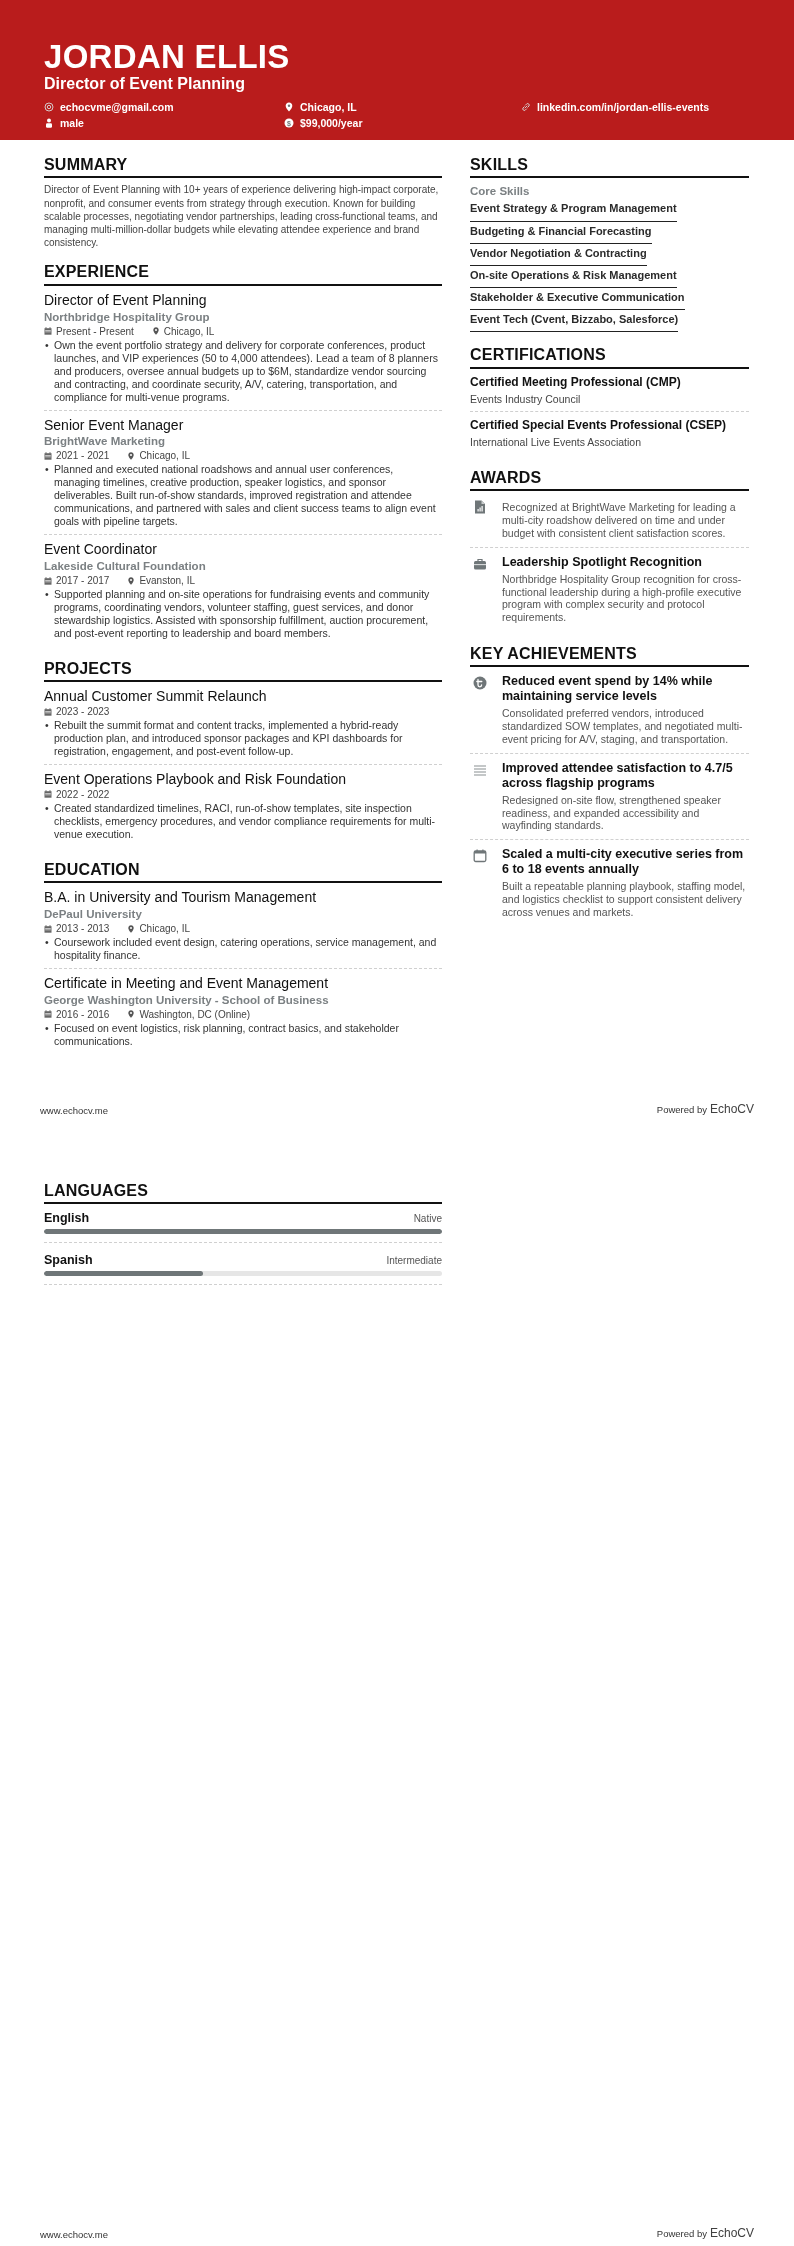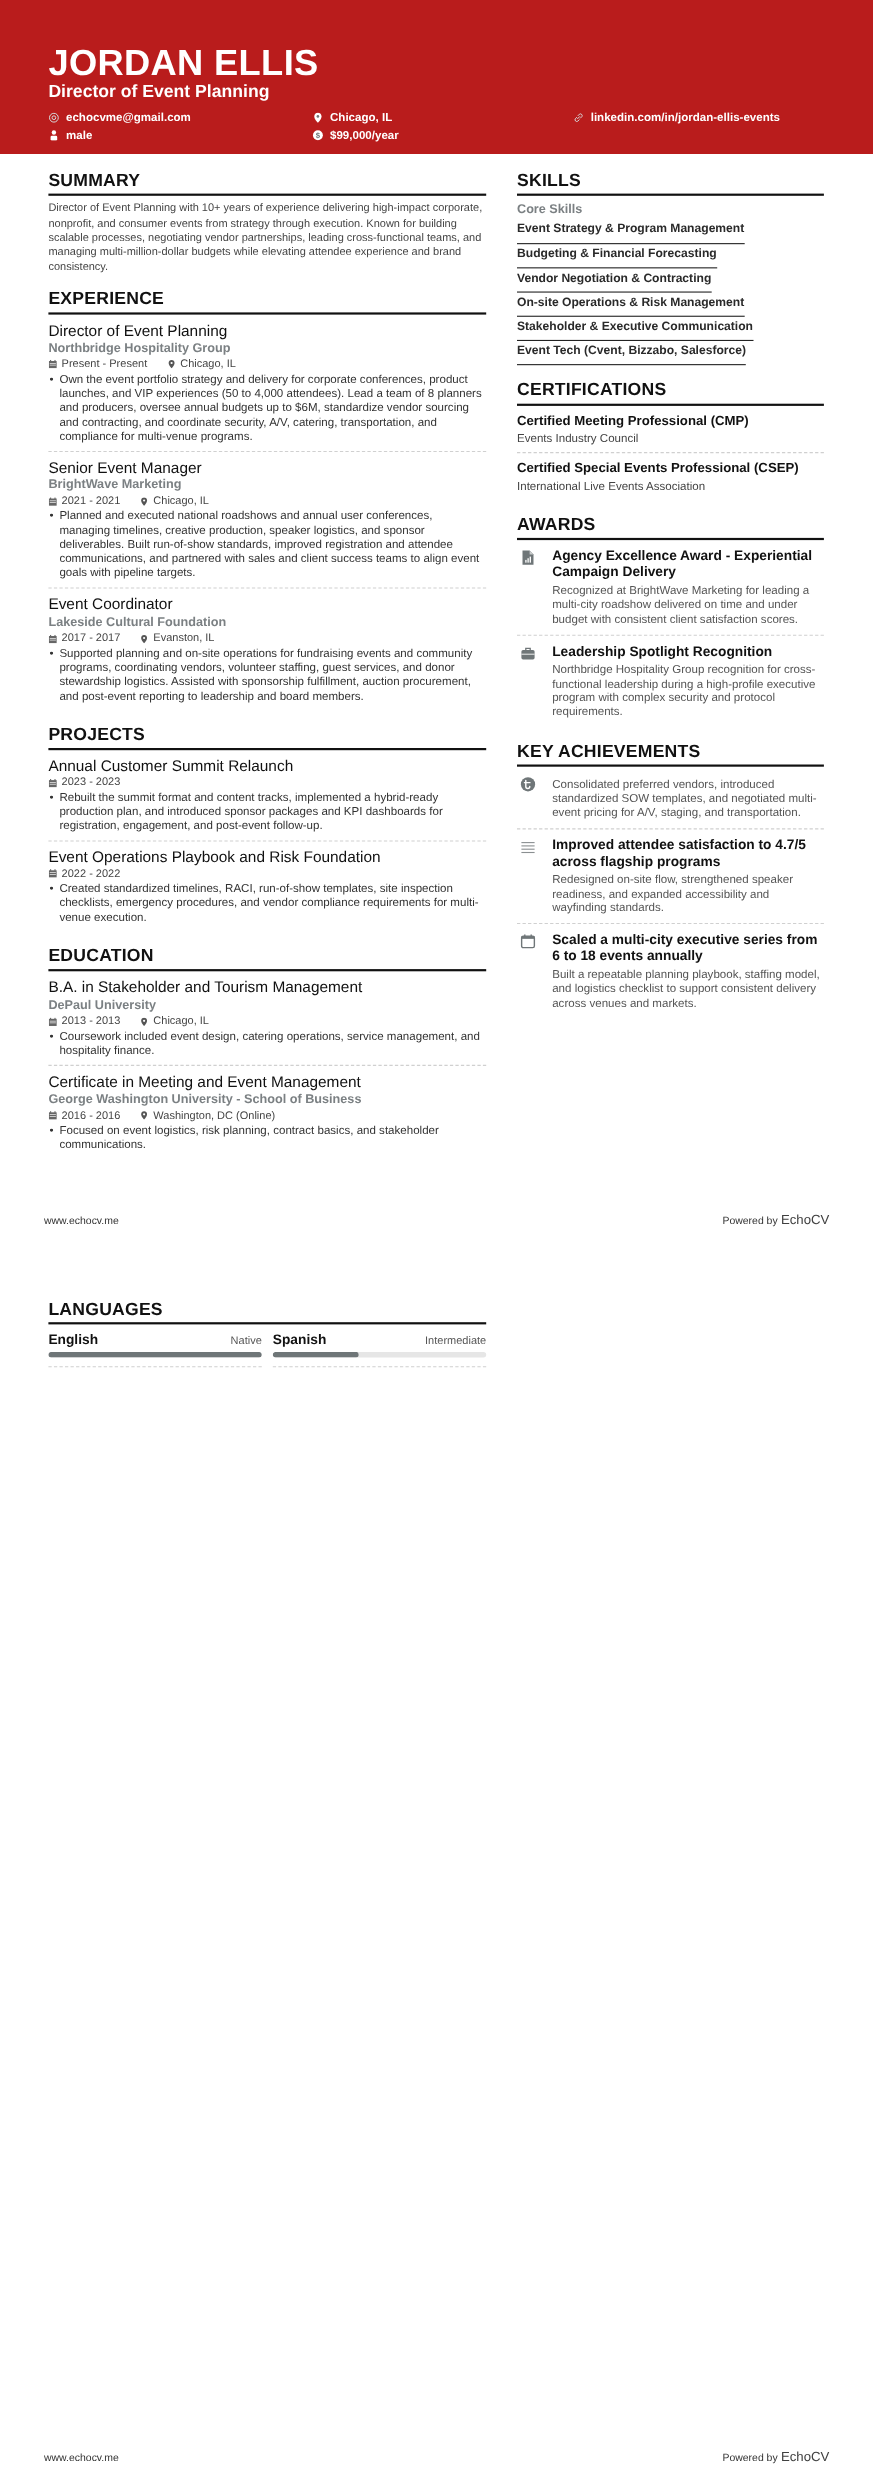--- a/index.html
+++ b/index.html
@@ -46,21 +46,21 @@
   .award .aic { width: 20px; flex: 0 0 20px; padding-top: 2px; display: flex; justify-content: center; }
   .award .aic svg { width: 14px; height: 14px; }
   .award-title { font-size: 12.5px; font-weight: 700; color: #111; line-height: 1.2; }
   .award-desc { font-size: 10.5px; color: #555; line-height: 12.8px; margin-top: 3px; }
 
   .footer { position: absolute; left: 40px; font-size: 9.5px; color: #333; }
   .footer-r { position: absolute; right: 40px; font-size: 9.5px; color: #333; display: flex; align-items: baseline; gap: 3px; }
   .footer-r .brand { font-size: 12px; color: #404040; }
 
   .languages { position: absolute; left: 44px; top: 1182px; width: 398px; }
-  .lang-row { display: flex; gap: 10px; margin-top: 7px; }
+  .lang-row { display: flex; gap: 10px; margin-top: 7px; flex-direction: column; }
   .lang { flex: 1; border-bottom: 1px dashed #d0d0d0; padding-bottom: 8px; }
   .lang-top { display: flex; justify-content: space-between; align-items: baseline; }
   .lang-name { font-size: 12.5px; font-weight: 700; color: #111; }
   .lang-level { font-size: 10px; color: #555; }
   .bar { height: 5px; background: #e6e6e6; border-radius: 3px; margin-top: 4px; overflow: hidden; }
   .bar-fill { height: 100%; background: #6f7678; border-radius: 3px; }
 </style>
 </head>
 <body>
 
@@ -245,21 +245,21 @@
       </div>
       <ul class="bullets">
           <li>Created standardized timelines, RACI, run-of-show templates, site inspection checklists, emergency procedures, and vendor compliance requirements for multi-venue execution.</li>
         </ul>
     </div>
   </div>
 
   <div class="section">
     <div class="sec-title">EDUCATION</div>
     <div class="entry">
-      <div class="entry-title">B.A. in Stakeholder and Tourism Management</div>
+      <div class="entry-title">B.A. in University and Tourism Management</div>
       <div class="entry-org">DePaul University</div>
       <div class="meta">
         <span class="mi">
             <svg viewBox="0 0 8 8">
               <rect x="0.5" y="1.2" width="7" height="6.5" fill="#666"></rect>
               <rect x="1.5" y="0.2" width="1" height="1.5" fill="#666"></rect>
               <rect x="5.5" y="0.2" width="1" height="1.5" fill="#666"></rect>
               <rect x="1.2" y="3" width="5.6" height="0.6" fill="#fff"></rect>
               <rect x="1.2" y="4.6" width="5.6" height="0.6" fill="#fff"></rect>
             </svg>
@@ -341,21 +341,20 @@
       <div class="aic">
           <svg viewBox="0 0 14 14">
             <path d="M2 0.5h6.5L12 4v9.5H2z" fill="#6f7678"></path>
             <path d="M8.5 0.5V4H12" fill="#c8cbcc"></path>
             <rect x="4.5" y="9" width="1.2" height="2.5" fill="#fff"></rect>
             <rect x="6.5" y="7.5" width="1.2" height="4" fill="#fff"></rect>
             <rect x="8.5" y="6" width="1.2" height="5.5" fill="#fff"></rect>
           </svg>
         </div>
       <div>
-        <div class="award-title">Agency Excellence Award - Experiential Campaign Delivery</div>
         <div class="award-desc">Recognized at BrightWave Marketing for leading a multi-city roadshow delivered on time and under budget with consistent client satisfaction scores.</div>
       </div>
     </div>
     <div class="award">
       <div class="aic">
           <svg viewBox="0 0 14 14">
             <rect x="1" y="4" width="12" height="8.5" rx="1.5" fill="#6f7678"></rect>
             <path d="M5 4V2.5h4V4" fill="none" stroke="#6f7678" stroke-width="1.2"></path>
             <rect x="1" y="7.3" width="12" height="0.8" fill="#fff"></rect>
           </svg>
@@ -370,20 +369,21 @@
   <div class="section">
     <div class="sec-title">KEY ACHIEVEMENTS</div>
     <div class="award">
       <div class="aic">
           <svg viewBox="0 0 14 14">
             <circle cx="7" cy="7" r="6.5" fill="#6f7678"></circle>
             <path d="M5 3.5v5.5a1.8 1.8 0 0 0 3.6 0M3.8 5.5h5" fill="none" stroke="#fff" stroke-width="1.3" stroke-linecap="round"></path>
           </svg>
         </div>
       <div>
+        <div class="award-title">Reduced event spend by 14% while maintaining service levels</div>
         <div class="award-desc">Consolidated preferred vendors, introduced standardized SOW templates, and negotiated multi-event pricing for A/V, staging, and transportation.</div>
       </div>
     </div>
     <div class="award">
       <div class="aic">
           <svg viewBox="0 0 14 14">
             <rect x="1" y="2.5" width="12" height="1" fill="#8a8f91"></rect>
             <rect x="1" y="5.5" width="12" height="1" fill="#8a8f91"></rect>
             <rect x="1" y="8.5" width="12" height="1" fill="#8a8f91"></rect>
             <rect x="1" y="11.5" width="12" height="1" fill="#8a8f91"></rect>

